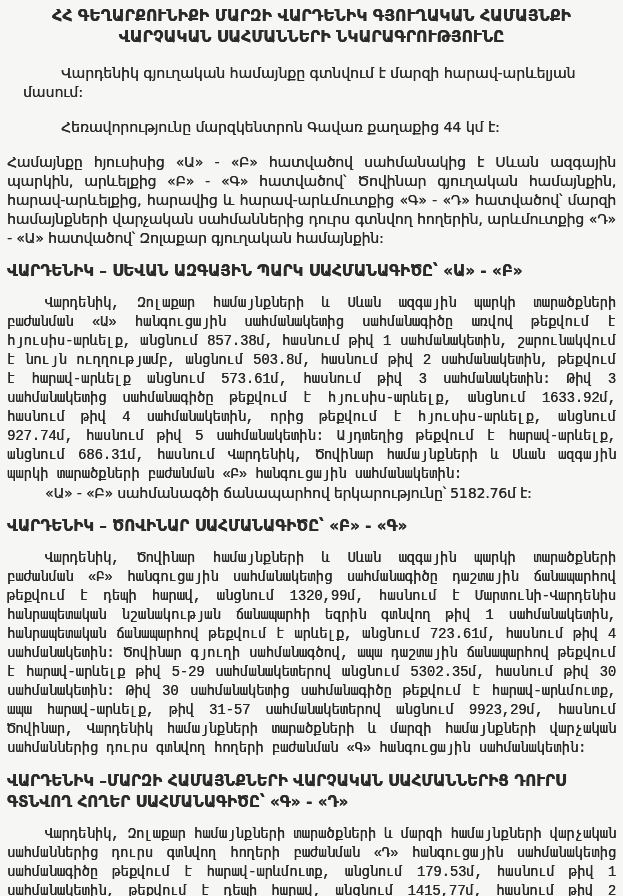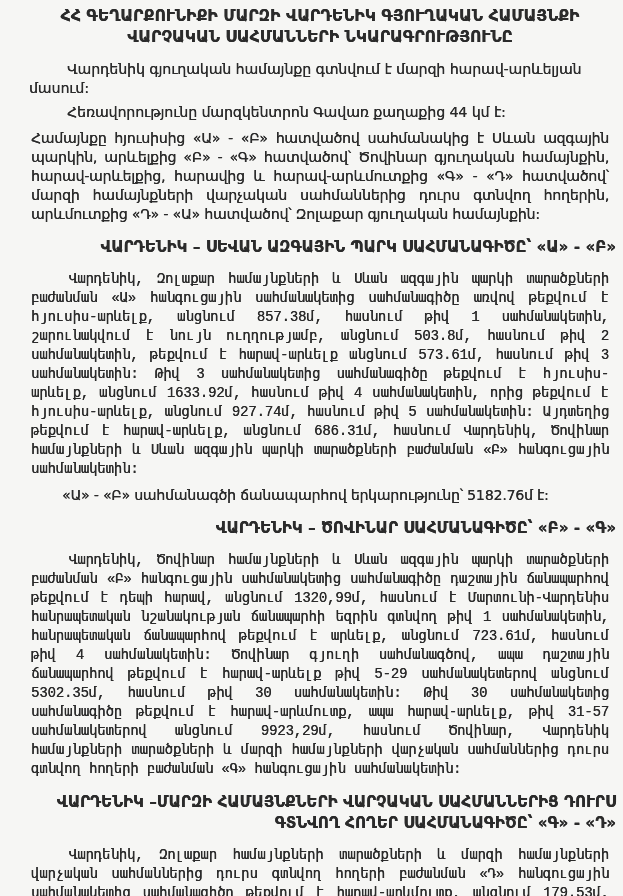--- a/index.html
+++ b/index.html
@@ -13,39 +13,39 @@
     background: #efefed;
     font-family: "DejaVu Sans", "Liberation Sans", sans-serif;
   }
   .page {
     box-sizing: border-box;
     width: 623px;
     height: 896px;
     overflow: hidden;
     background: #f6f6f4;
     color: #2b2b2b;
-    padding: 6px 7px 0 24px;
+    padding: 6px 7px 0 7px;
     text-shadow: 0.25px 0 0 currentColor; 
   }
   .doc-title {
     margin: 0 0 12px 0;
     font-size: 15.5px;
     font-weight: bold;
     line-height: 21px;
     text-align: center;
     letter-spacing: 0.1px;
   }
   .line {
-    margin: 5px;
+    margin: 16px;
     font-size: 14px;
     line-height: 19px;
     text-indent: 38px;
   }
   .para {
-    margin: 7px;
+    margin: 0;
     font-size: 14px;
     line-height: 19px;
     text-align: justify;
     letter-spacing: -0.15px;
   }
   .para.indent {
     text-indent: 38px;
     font-family: Liberation Mono, monospace;
   }
   .total-line {
@@ -53,21 +53,21 @@
     font-size: 14px;
     line-height: 19px;
     text-indent: 38px;
     letter-spacing: -0.15px;
   }
   .section-heading {
     margin: 13px 0 12px 0;
     font-size: 15px;
     font-weight: bold;
     line-height: 21px;
-    text-align: right;
+    text-align: left;
     letter-spacing: 0.1px;
   }
 </style>
 </head>
 <body>
 
 <div class="page">
 
   <h1 class="doc-title">ՀՀ ԳԵՂԱՐՔՈՒՆԻՔԻ ՄԱՐԶԻ ՎԱՐԴԵՆԻԿ ԳՅՈՒՂԱԿԱՆ ՀԱՄԱՅՆՔԻ ՎԱՐՉԱԿԱՆ ՍԱՀՄԱՆՆԵՐԻ ՆԿԱՐԱԳՐՈՒԹՅՈՒՆԸ</h1>
 

